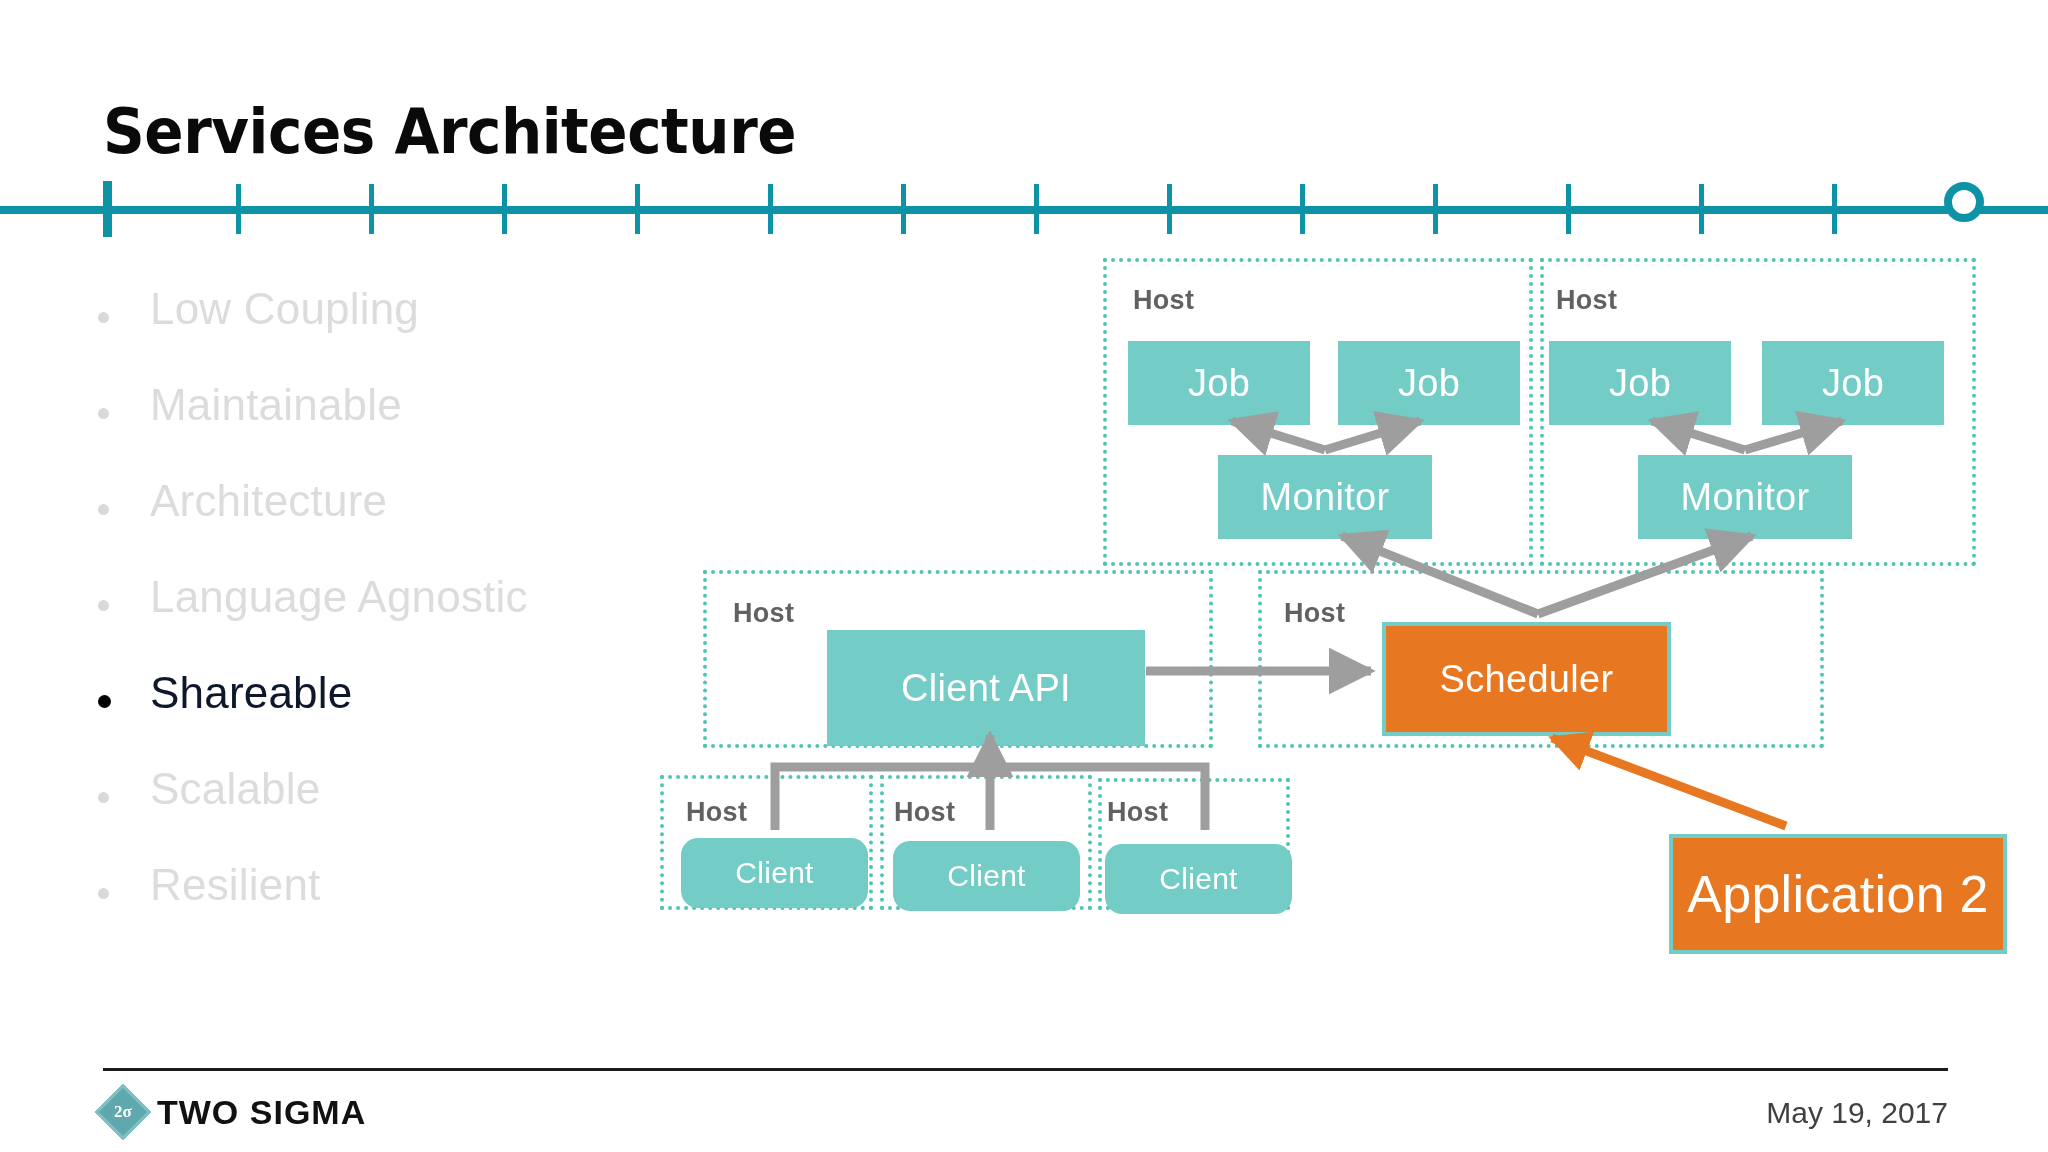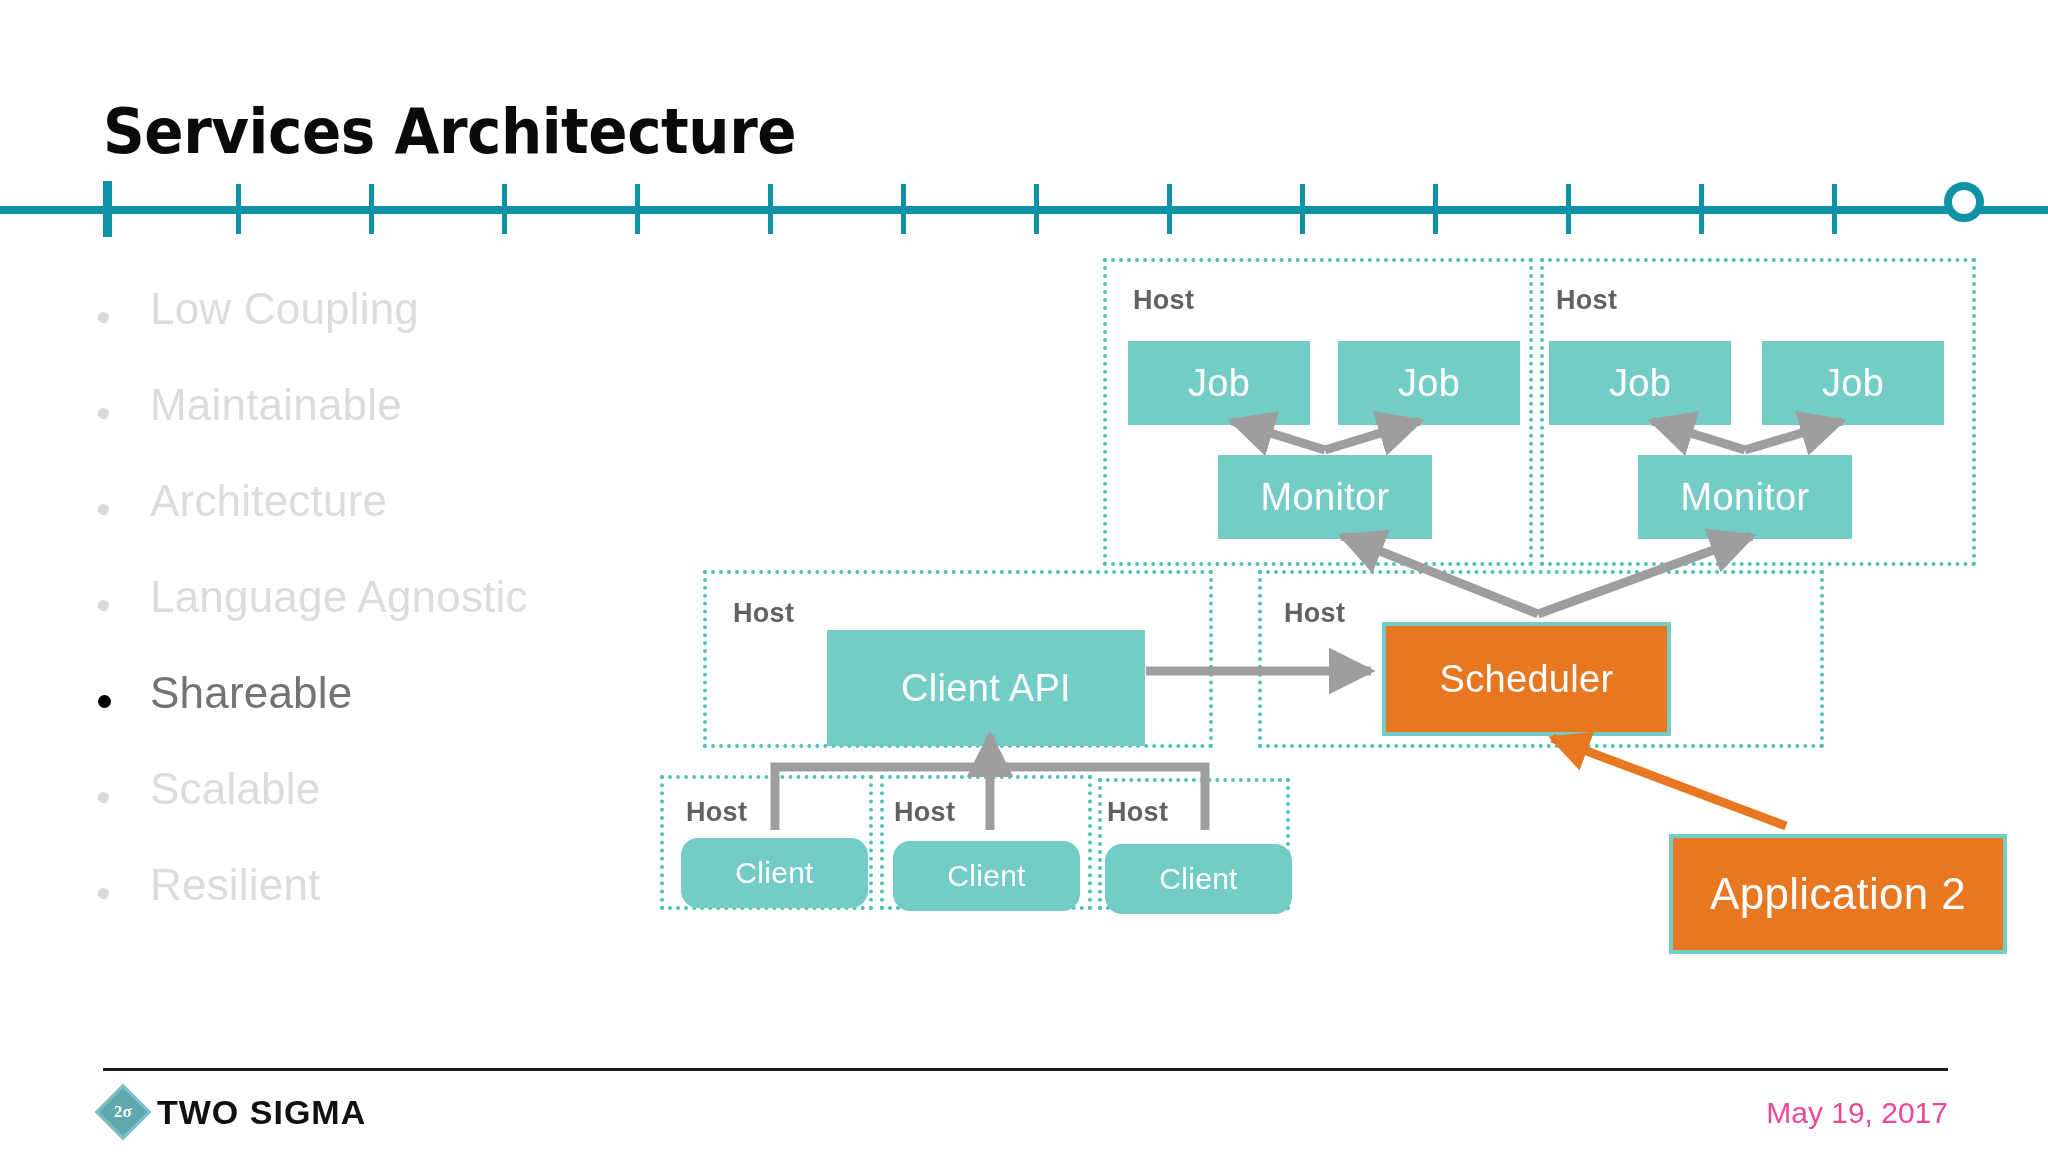--- a/index.html
+++ b/index.html
@@ -31,58 +31,58 @@
   .bullet-row{position:relative;height:96px;}
   .bullet-dot{
     position:absolute;left:10px;top:36px;width:11px;height:11px;border-radius:50%;
     background:#d9d9d9;
   }
   .bullet-text{
     position:absolute;left:62px;top:8px;font-size:44px;color:#dcdcdc;
     white-space:nowrap;letter-spacing:0.2px;
   }
   .bullet-row.active .bullet-dot{background:#000;width:13px;height:13px;top:35px;}
-  .bullet-row.active .bullet-text{color:#737373;}
+  .bullet-row.active .bullet-text{color:#0f172a;}
 
   
   .host-box{
     position:absolute;box-sizing:border-box;
     border:4px dotted #4FC3B4;background:transparent;
   }
   .host-label{
     position:absolute;font-size:27px;font-weight:bold;color:#616161;
     letter-spacing:0.3px;
   }
   .node{
     position:absolute;box-sizing:border-box;background:#74CCC6;
     display:flex;align-items:center;justify-content:center;
     color:#ffffff;font-size:38px;font-weight:400;letter-spacing:0.3px;margin-top:8px;
   }
   .node.small{font-size:30px;border-radius:17px;}
   .node.orange{background:#E87722;border:4px solid #74CCC6;}
-  .node.orange.big{font-size:44px;}
+  .node.orange.big{font-size:52px;}
 
   
   #wires{position:absolute;left:0;top:0;width:2048px;height:1152px;pointer-events:none;}
 
   
   .footer-rule{position:absolute;left:103px;top:1068px;width:1845px;height:3px;background:#1a1a1a;}
   .logo-wrap{position:absolute;left:103px;top:1092px;display:flex;align-items:center;gap:14px;}
   .logo-diamond{
     width:40px;height:40px;background:#5FA9AE;transform:rotate(45deg);
     display:flex;align-items:center;justify-content:center;
     box-shadow:inset 0 0 0 3px #7FC0C4;
   }
   .logo-diamond span{
     transform:rotate(-45deg);color:#ffffff;font-size:17px;font-weight:bold;
     font-family:"Liberation Serif","DejaVu Serif",serif;
   }
   .logo-text{font-size:34px;font-weight:bold;color:#111;letter-spacing:1px;}
   .footer-date{
-    position:absolute;right:100px;top:1096px;font-size:30px;color:#ec4899;
+    position:absolute;right:100px;top:1096px;font-size:30px;color:#404040;
     white-space:nowrap;
   }
 </style>
 </head>
 <body>
 
 <div id="slide">
 
   <div class="slide-title">Services Architecture</div>
 

